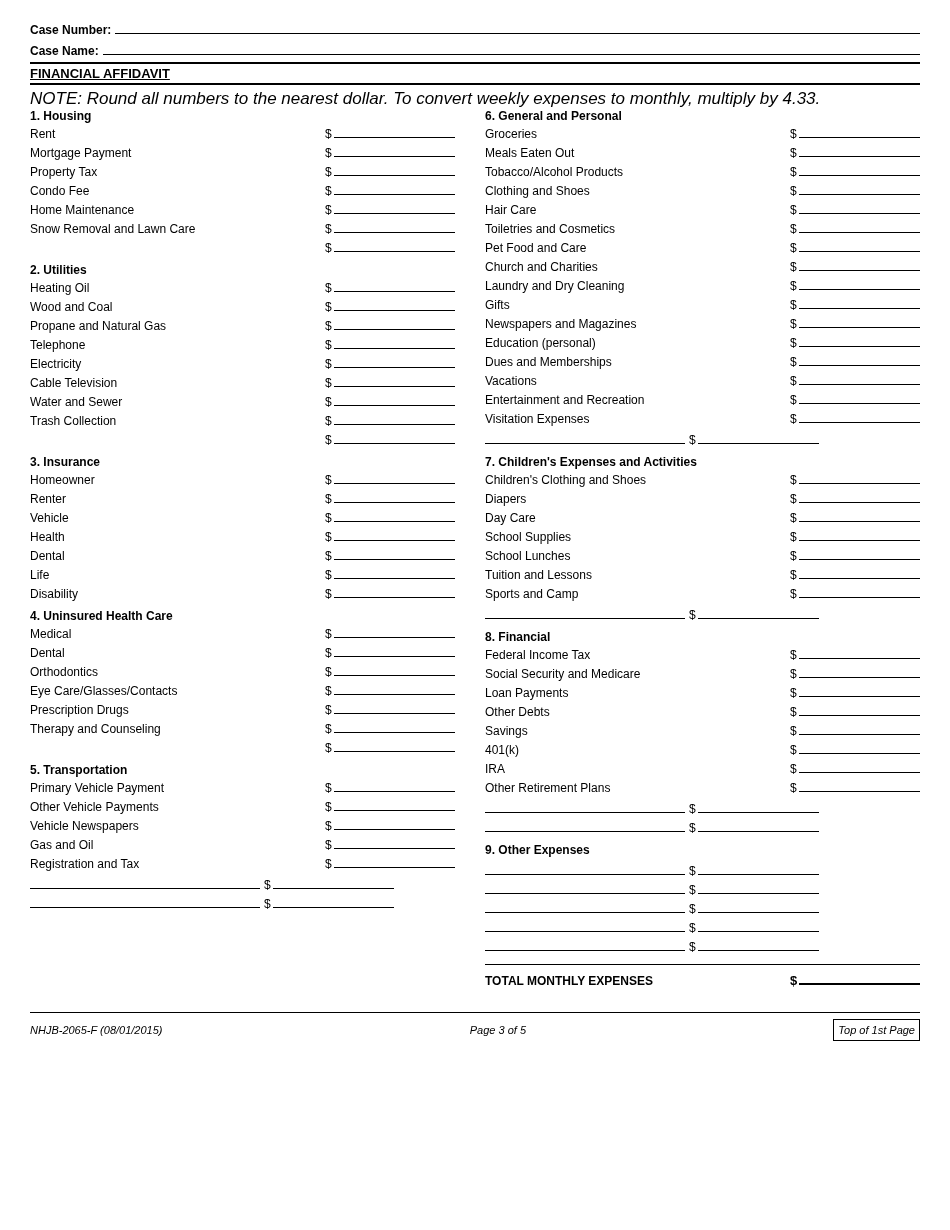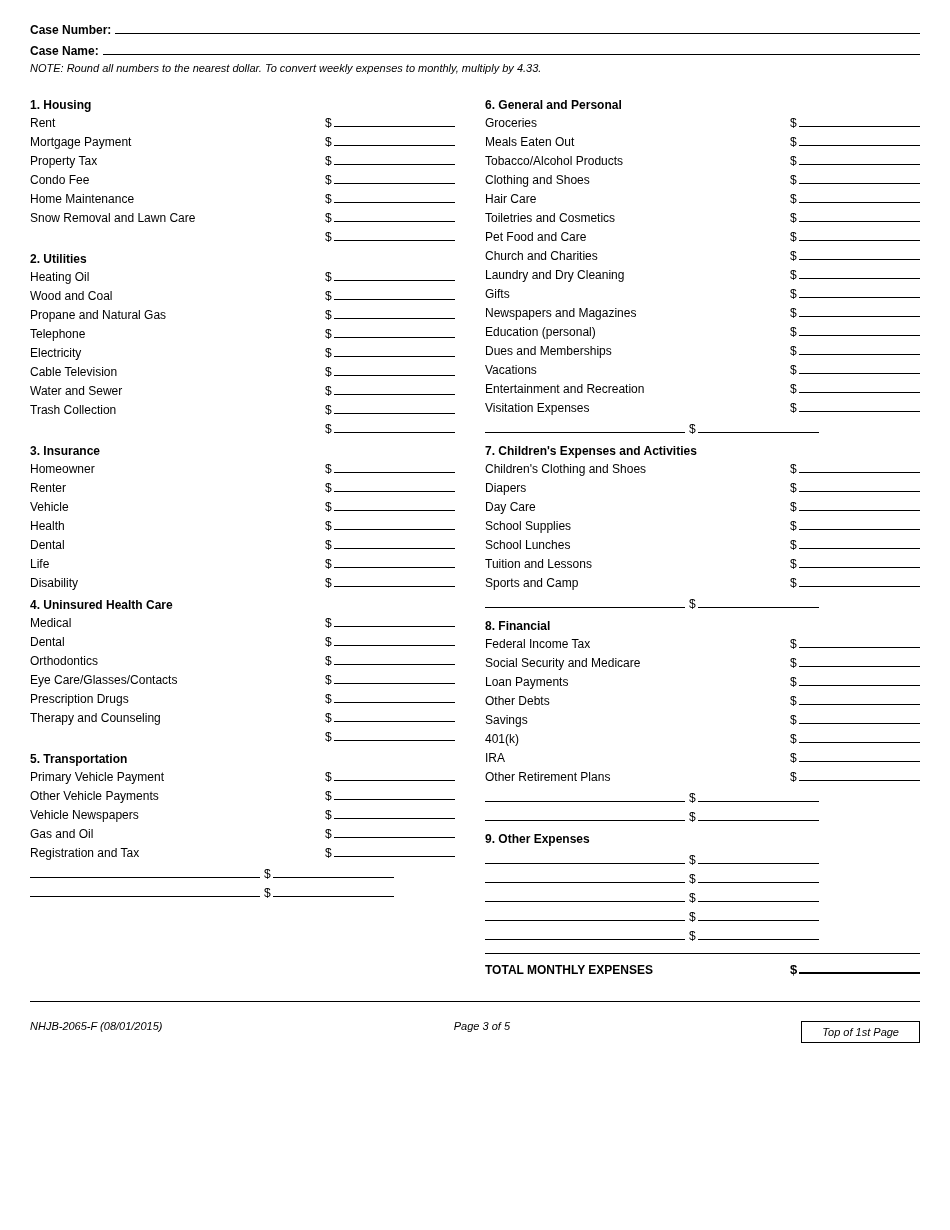--- a/index.html
+++ b/index.html
@@ -29,22 +29,22 @@
       padding: 2px 0;
       margin-bottom: 4px;
     }
     .title-bar span {
       font-weight: bold;
       font-size: 13px;
       text-decoration: underline;
     }
     .note-line {
       font-style: italic;
-      font-size: 11px;
-      margin-bottom: 24px;
+      font-size: 17px;
+      margin-bottom: 0;
     }
     .columns {
       display: flex;
       gap: 0;
       width: 100%;
     }
     .col-left { width: 50%; padding-right: 20px; }
     .col-right { width: 50%; padding-left: 10px; border-left: none; }
     .section { margin-bottom: 8px; }
     .section-header {
@@ -92,22 +92,21 @@
       margin-top: 20px;
       border-top: 1px solid #000;
       padding-top: 6px;
       font-style: italic;
     }
     .footer-left { font-size: 11px; }
     .footer-center { font-size: 11px; }
     .footer-right {
       font-size: 11px;
       border: 1px solid #000;
-      padding: 4px 20px;
-      margin-top: 13px;
+      padding: 4px 4px;
     }
     .total-row {
       display: flex;
       align-items: flex-end;
       margin-top: 6px;
       margin-bottom: 4px;
     }
     .total-label {
       font-weight: bold;
       font-size: 12px;
@@ -124,20 +123,23 @@
 
 <div>
   <div class="case-line">
     <span class="case-label">Case Number:</span>
     <div class="case-underline"></div>
   </div>
   <div class="case-line">
     <span class="case-label">Case Name:</span>
     <div class="case-underline"></div>
   </div>
+  <div class="title-bar">
+    <span>FINANCIAL AFFIDAVIT</span>
+  </div>
   <div class="note-line">NOTE:  Round all numbers to the nearest dollar.  To convert weekly expenses to monthly, multiply by 4.33.</div>
 </div>
 
 <div class="columns">
 
   <div class="col-left">
 
     <div class="section">
       <div class="section-header">1. Housing</div>
       <div class="line-item">

